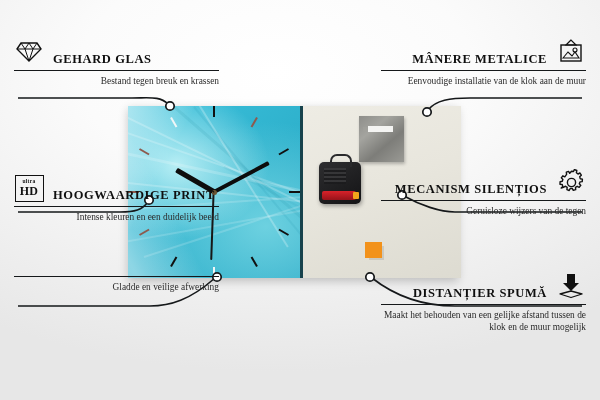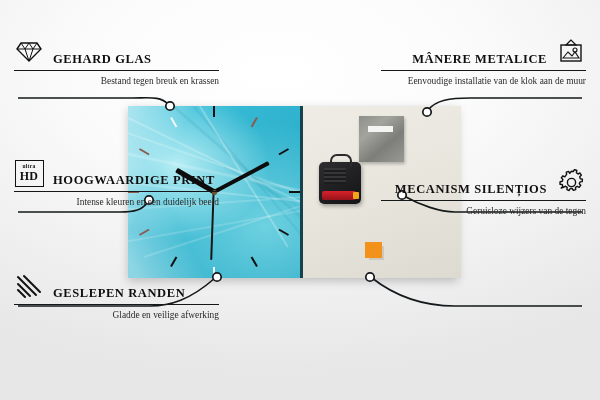--- a/index.html
+++ b/index.html
@@ -69,21 +69,21 @@
   .callout .head{display:flex;align-items:flex-end;gap:9px;}
   .callout.right .head{flex-direction:row-reverse;justify-content:flex-start;}
   .ico{flex:0 0 auto;width:30px;height:28px;display:flex;align-items:center;justify-content:center;color:#111;}
   .ttl{font-size:12.5px;line-height:14px;letter-spacing:.6px;color:#0f0f0f;font-weight:700;text-transform:uppercase;}
   .callout.right .ttl{text-align:right;}
   .rule{height:1.4px;background:#15181a;margin:4px 0 4px;}
   .sub{font-size:9.4px;line-height:12px;color:#2b2b2b;text-align:right;}
   .callout.right .sub{text-align:right;}
 
   .c1{left:14px;top:38px;}
-  .c2{left:14px;top:159px;}
+  .c2{left:14px;top:174px;}
   .c3{left:14px;top:272px;}
   .c4{left:381px;top:38px;}
   .c5{left:381px;top:168px;}
   .c6{left:381px;top:272px;}
   .c6 .sub{text-align:right;}
 
   svg.leaders{position:absolute;inset:0;width:600px;height:400px;pointer-events:none;}
 </style>
 </head>
 <body>
@@ -205,33 +205,20 @@
           <b style="font-size:12px;font-weight:700;letter-spacing:.2px;margin-top:1px;">HD</b>
         </span>
       </span>
       <span class="ttl">HOOGWAARDIGE PRINT</span>
     </div>
     <div class="rule"></div>
     <div class="sub">Intense kleuren en een duidelijk beeld</div>
   </div>
 
   <div class="callout c3">
-    <div class="head">
-      <span class="ico">
-        <svg width="26" height="24" viewBox="0 0 26 24">
-            <g stroke="#111" stroke-width="2" stroke-linecap="round">
-              <path d="M2 3 L20 21"></path>
-              <path d="M2 10 L14 22"></path>
-              <path d="M2 16 L9 23"></path>
-              <path d="M8 2 L24 18"></path>
-            </g>
-          </svg>
-      </span>
-      <span class="ttl">GESLEPEN RANDEN</span>
-    </div>
     <div class="rule"></div>
     <div class="sub">Gladde en veilige afwerking</div>
   </div>
 
   <div class="callout c4 right">
     <div class="head">
       <span class="ico">
         <svg width="28" height="26" viewBox="0 0 28 26">
             <path d="M14 1 L9 6 h10 z" fill="none" stroke="#111" stroke-width="1.2"></path>
             <rect x="4" y="6" width="20" height="16" fill="none" stroke="#111" stroke-width="1.4"></rect>
@@ -252,14 +239,27 @@
             <path d="M13.5 2.2l2 .3.9-2 2.4 1-.4 2.2 1.6 1.3 2-1 1.3 2.2-1.6 1.5.5 2 2.2.4-.2 2.5-2.2.3-.7 1.9 1.5 1.6-1.6 1.9-2-1-1.7 1.1.2 2.2-2.4.7-1.1-1.9-2 .1-1 2-2.3-.9.3-2.2-1.7-1.2-2 1.1L3.2 19l1.6-1.6-.6-1.9-2.2-.3.1-2.5 2.2-.4.6-1.9-1.6-1.6 1.5-2 2 1L8.6 5.4 8.3 3.2l2.3-.8 1.1 1.9z" fill="none" stroke="#111" stroke-width="1.4" stroke-linejoin="round"></path>
             <circle cx="13.5" cy="13.5" r="4.1" fill="none" stroke="#111" stroke-width="1.4"></circle>
           </svg>
       </span>
       <span class="ttl">MECANISM SILENȚIOS</span>
     </div>
     <div class="rule"></div>
     <div class="sub">Geruisloze wijzers van de tegen</div>
   </div>
 
+  <div class="callout c6 right">
+    <div class="head">
+      <span class="ico">
+        <svg width="28" height="26" viewBox="0 0 28 26">
+            <path d="M10 1h8v9h4l-8 8-8-8h4z" fill="#111"></path>
+            <path d="M14 18 L25 21 L14 24.5 L3 21 z" fill="none" stroke="#111" stroke-width="1.3" stroke-linejoin="round"></path>
+          </svg>
+      </span>
+      <span class="ttl">DISTANȚIER SPUMĂ</span>
+    </div>
+    <div class="rule"></div>
+    <div class="sub">Maakt het behouden van een gelijke afstand tussen de klok en de muur mogelijk</div>
+  </div>
 
 </div>
 
 </body></html>

